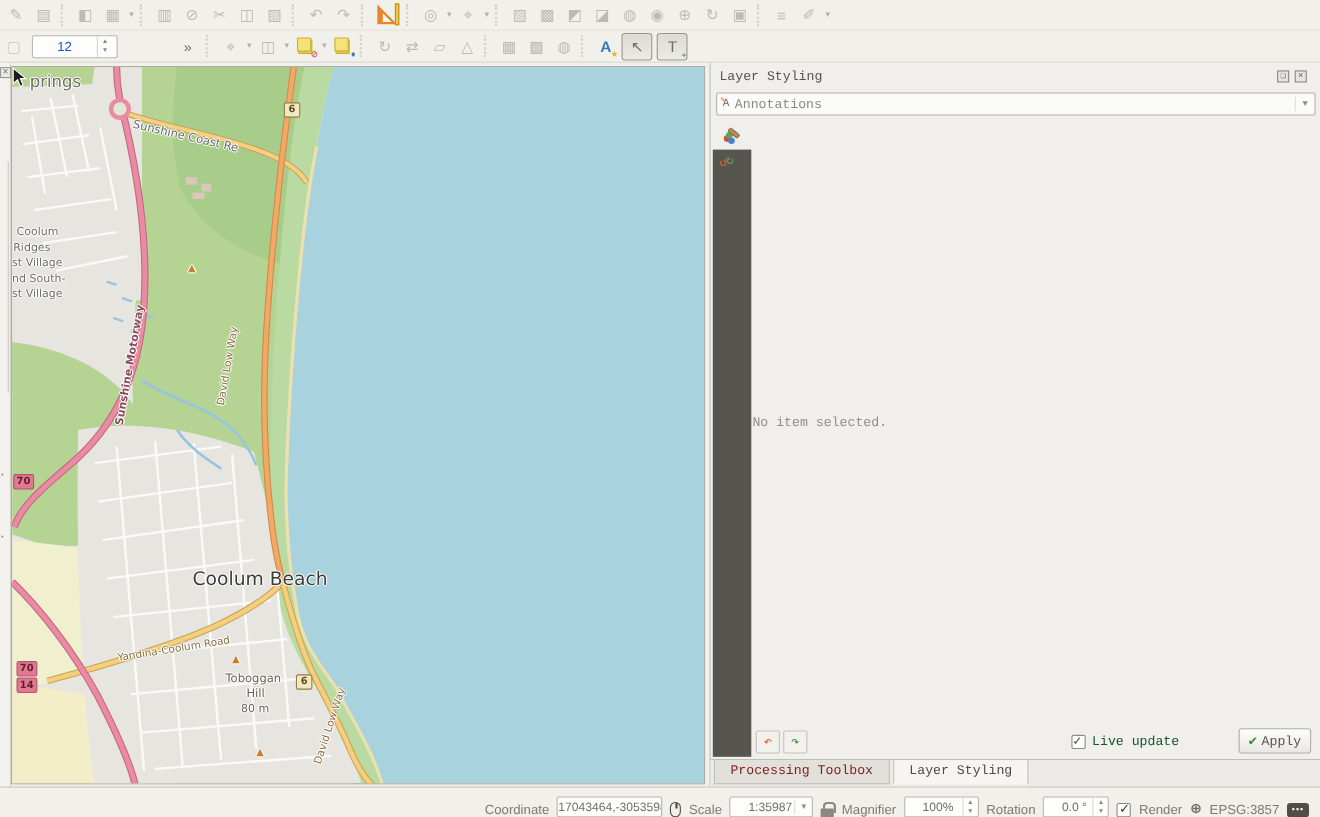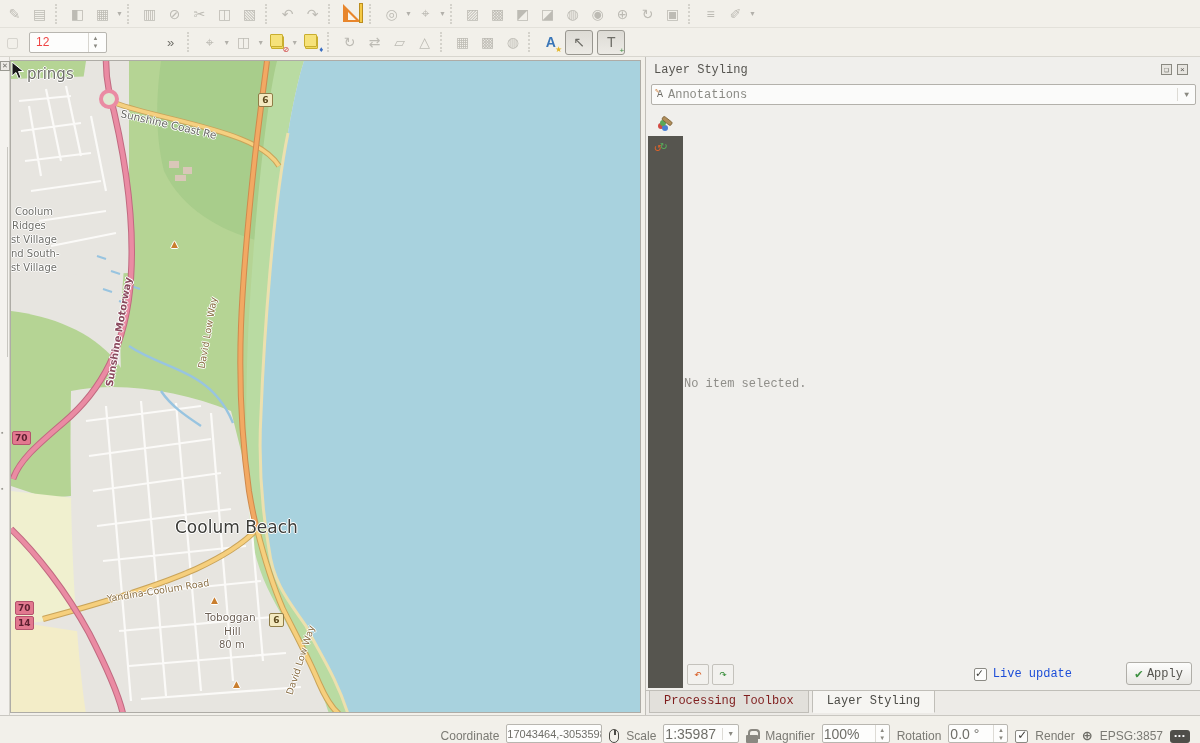--- a/index.html
+++ b/index.html
@@ -19,21 +19,21 @@
   .tbi.yellowbg .g{background:#f0d95d;border:1px solid #c9ae2f;width:13px;height:13px;display:inline-block;border-radius:1px}
   .tbi .g2{position:absolute;left:4px;top:3px;background:#f6e27a;border:1px solid #c9ae2f;width:13px;height:13px;border-radius:1px}
   .dd{width:9px;height:22px;display:inline-flex;align-items:center;justify-content:center;font-size:7px;color:#b2b0aa;flex:0 0 auto}
   .grip{width:7px;height:20px;border-left:2px dotted #d4d2cb;margin:0 3px;flex:0 0 auto}
   .pressed{border:1px solid #98968f;background:linear-gradient(#dddbd5,#eceae5);width:28px;height:25px;color:#6d6c66;margin:0 2px;}
   .setsq{width:24px;height:23px;position:relative;flex:0 0 auto;margin:0 2px}
   .setsq .tri{position:absolute;left:3px;top:2px;width:0;height:0;border-left:18px solid #e8862c;border-top:18px solid transparent}
   .setsq .tri2{position:absolute;left:8px;top:10px;width:0;height:0;border-left:8px solid #f9f5ec;border-top:8px solid transparent}
   .setsq .rule{position:absolute;right:1px;top:1px;width:4px;height:20px;background:#f5c944;border:1px solid #bb8d1e}
   #spin12{display:inline-flex;align-items:center;border:1px solid #b8b6b0;background:#fdfdfc;border-radius:2px;height:21px;width:78px;margin:0 4px;}
-  #spin12 input{border:0;outline:0;width:58px;font-size:12px;color:#ef4444;padding-left:6px;background:transparent;font-family:inherit}
+  #spin12 input{border:0;outline:0;width:58px;font-size:12px;color:#1d4ed8;padding-left:22px;background:transparent;font-family:inherit}
   .spinarrows{display:flex;flex-direction:column;justify-content:center;width:14px;border-left:1px solid #d8d6d0;height:100%}
   .spinarrows span{font-size:6px;color:#8a8981;text-align:center;line-height:8px;cursor:default}
   .ext{font-size:13px;color:#6f6e68;margin:0 10px 0 56px}
   
   #sliver{position:absolute;left:0;top:57px;width:10px;height:658px;background:var(--chrome2);border-right:1px solid #d4d2cb;}
   #sliver .x{position:absolute;left:0px;top:4px;width:10px;height:10px;border:1px solid #9a9992;background:#eceae5;font-size:7px;line-height:8px;text-align:center;color:#6d6c66}
   #sliver .ln{position:absolute;left:7px;top:90px;width:1px;height:210px;background:#c8c6c0}
   #sliver .m1{position:absolute;left:1px;top:372px;font-size:7px;color:#9a9992}
   #sliver .m2{position:absolute;left:1px;top:428px;font-size:7px;color:#9a9992}
   
@@ -53,33 +53,33 @@
   #combo .arrow{margin-left:auto;font-size:8px;color:#8a8981;padding:0 6px;border-left:1px solid #dddbd5;height:13px;line-height:13px}
   #brushtab{position:absolute;left:3px;top:53px;width:34px;height:26px;display:flex;align-items:center;justify-content:center}
   #darkstrip{position:absolute;left:2px;top:79px;width:35px;height:552px;background:var(--panel-dark)}
   #histicon{position:absolute;left:6px;top:5px;width:22px;height:20px;font-size:12px;line-height:10px}
   #histicon .a1{color:#58a858;display:block;margin-left:6px}
   #histicon .a2{color:#d9622b;display:block;margin-top:-8px}
   #noitem{position:absolute;left:38px;top:320px;font-size:12px;color:#8f8e89}
   .sbtn{position:absolute;top:607px;width:22px;height:21px;background:#f2f1ee;border:1px solid #c4c2bc;border-radius:2px;text-align:center;font-size:13px;line-height:19px}
   .chk{display:inline-block;width:13px;height:13px;background:#fdfdfc;border:1px solid #8b8a84;border-radius:2px;position:relative;vertical-align:-2px}
   .chk::after{content:"✓";position:absolute;left:1px;top:-3px;font-size:12px;font-weight:bold;color:#3a3a36}
-  #liveupdate{position:absolute;right:128px;top:610px;font-size:12px;color:#1d4ed8;display:flex;gap:6px;align-items:center}
+  #liveupdate{position:absolute;right:128px;top:610px;font-size:12px;color:#14532d;display:flex;gap:6px;align-items:center}
   #applybtn{position:absolute;right:8px;top:605px;width:66px;height:23px;border:1px solid #b0aea8;border-radius:3px;background:linear-gradient(#fdfdfc,#e8e7e3);display:flex;align-items:center;justify-content:center;gap:4px;font-size:12px;color:#55544f}
   #applybtn .ck{color:var(--accent-green);font-size:13px;font-weight:bold}
   #bottomtabs{position:absolute;left:0px;top:633px;width:555px;height:25px;border-top:1px solid #c0beb8;background:#edebe7;display:flex;align-items:stretch;padding-left:3px}
   .btab{font-size:12px;padding:3px 14px 0 14px;border:1px solid #c0beb8;border-top:none;margin-right:3px;height:22px}
   .btab.inactive{background:#e2e0db;color:#7f1d1d}
   .btab.active{background:#f6f5f2;color:#4c4b46;border-bottom:1px solid #f6f5f2}
   
   #status{position:absolute;left:0;top:715px;width:1200px;height:28px;background:var(--chrome);border-top:1px solid #c9c7c1;display:flex;align-items:flex-end;font-size:12px;color:#7b7a74;gap:7px;padding-right:10px}
   #status .sp{flex:1}
   .sinput{height:19px;background:#fdfdfc;border:1px solid #b8b6b0;border-radius:2px;font-size:11px;color:#6f6e68;text-align:center;font-family:inherit;outline:none}
   .scombo{display:inline-flex;align-items:center;height:19px;background:#fdfdfc;border:1px solid #b8b6b0;border-radius:2px}
-  .scombo input{border:0;width:58px;font-size:14px;color:#6f6e68;padding-left:1px;background:transparent;outline:none;font-family:inherit}
+  .scombo input{border:0;width:58px;font-size:11px;color:#6f6e68;padding-left:16px;background:transparent;outline:none;font-family:inherit}
   .scombo .arr{font-size:7px;color:#8a8981;border-left:1px solid #dddbd5;padding:0 4px;height:12px;line-height:12px}
   .lock{display:inline-block;position:relative;width:12px;height:14px}
   .lock::before{content:"";position:absolute;left:2px;top:0;width:8px;height:8px;border:2px solid #8a8881;border-bottom:none;border-radius:4px 4px 0 0}
   .lock::after{content:"";position:absolute;left:0;top:6px;width:12px;height:8px;background:#8a8881;border-radius:1px}
   .mouseicon{display:inline-block;width:10px;height:14px;border:1.6px solid #4c4b46;border-radius:5px;position:relative}
   .mouseicon::before{content:"";position:absolute;left:4px;top:0;width:1.4px;height:5px;background:#4c4b46}
   .globe{font-size:13px;color:#6d6c66;font-weight:bold}
   .bubble{position:relative;width:20px;height:13px;background:#4f4e49;border-radius:3px;color:#fff;font-size:8px;letter-spacing:1px;text-align:center;line-height:11px}
   .bubble::after{content:"";position:absolute;left:3px;bottom:-4px;border-left:4px solid #4f4e49;border-bottom:4px solid transparent}
 </style>

